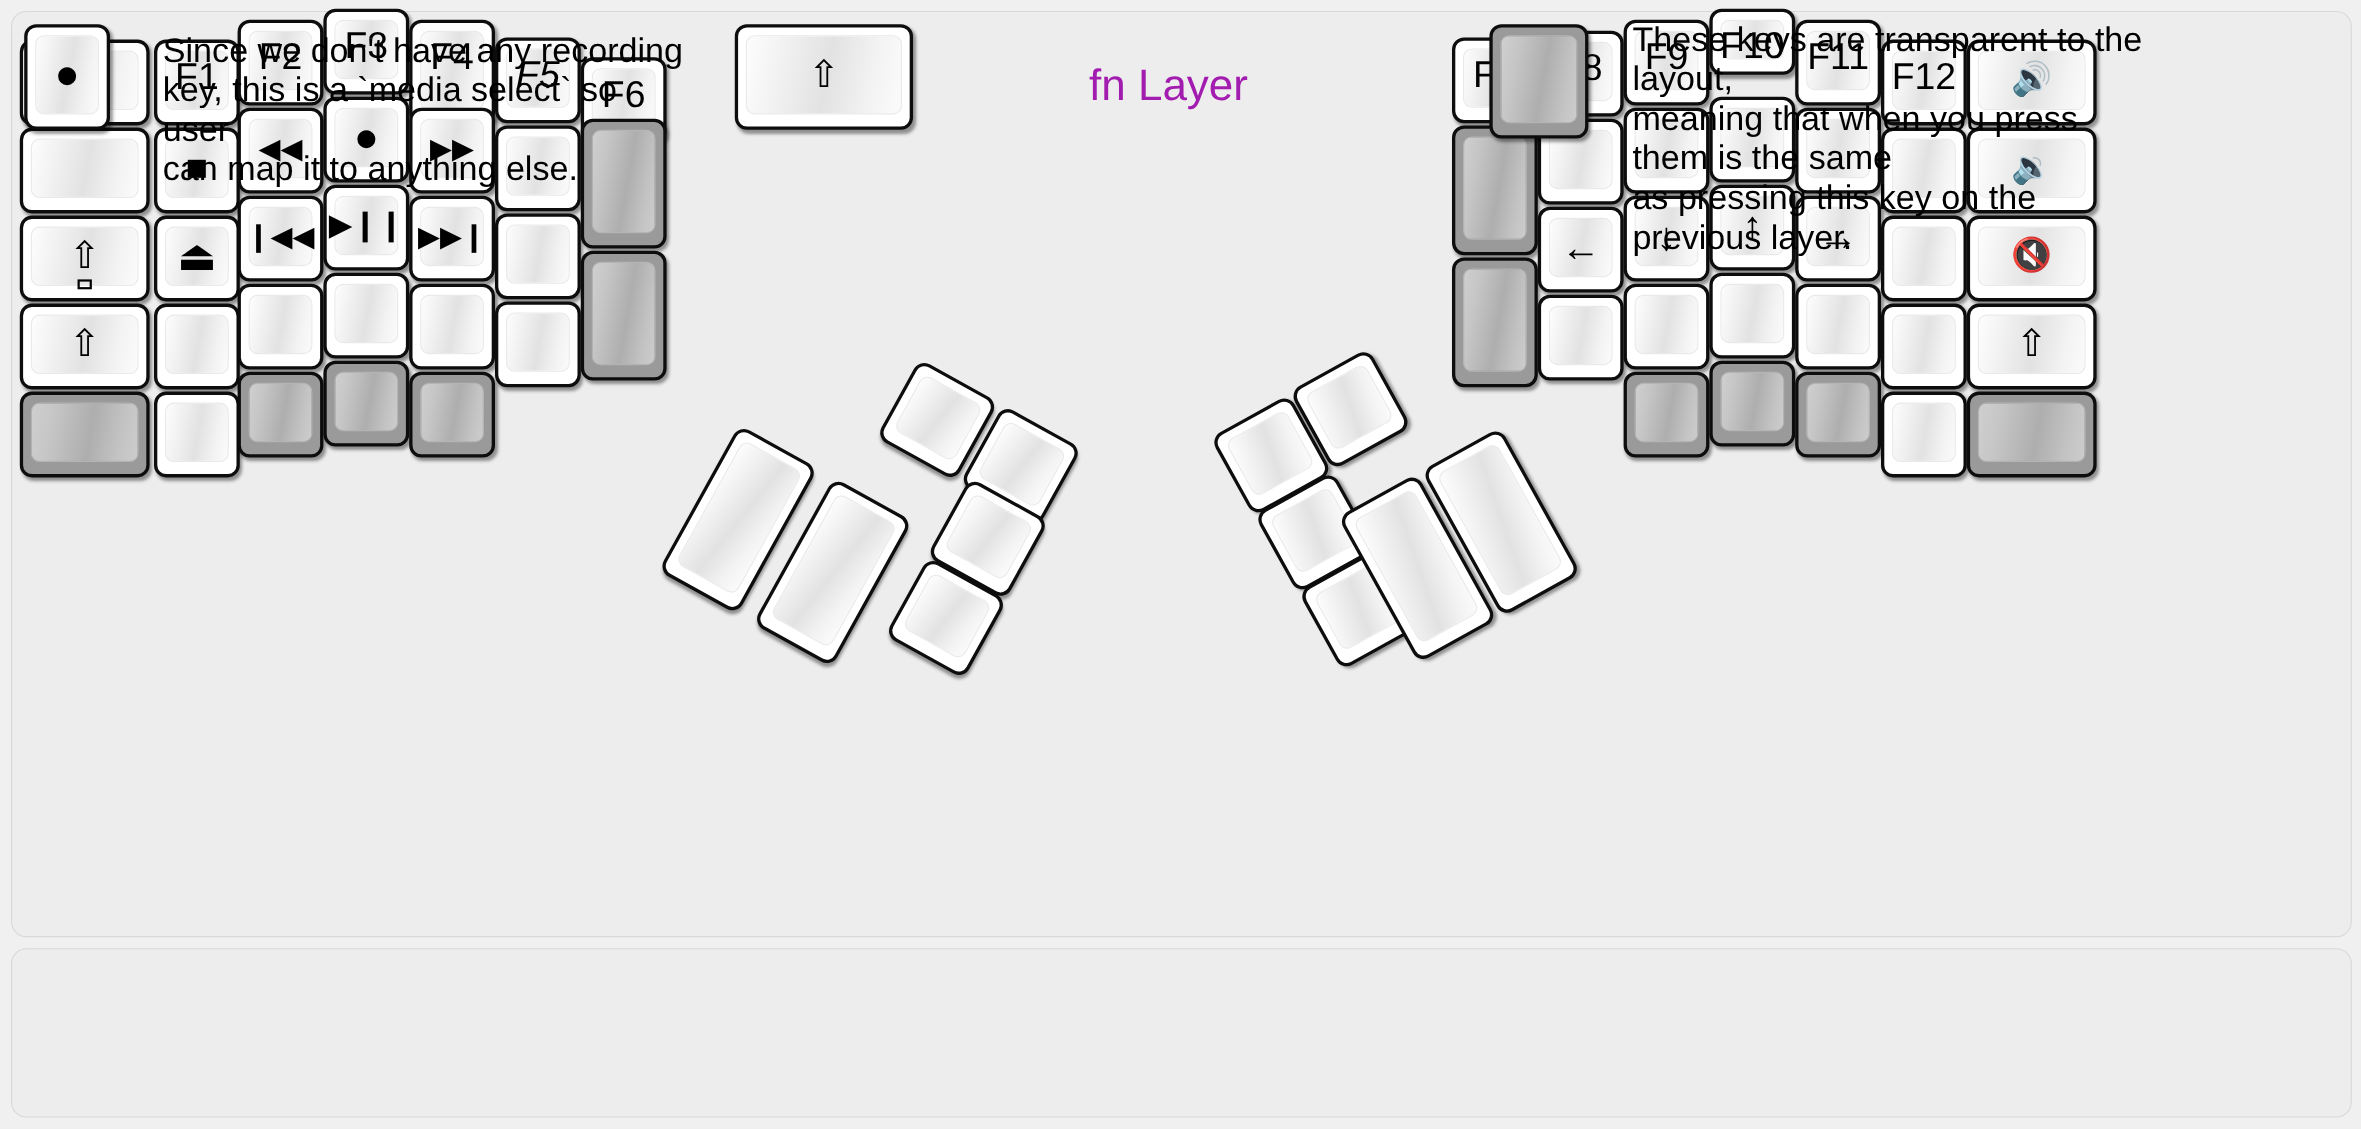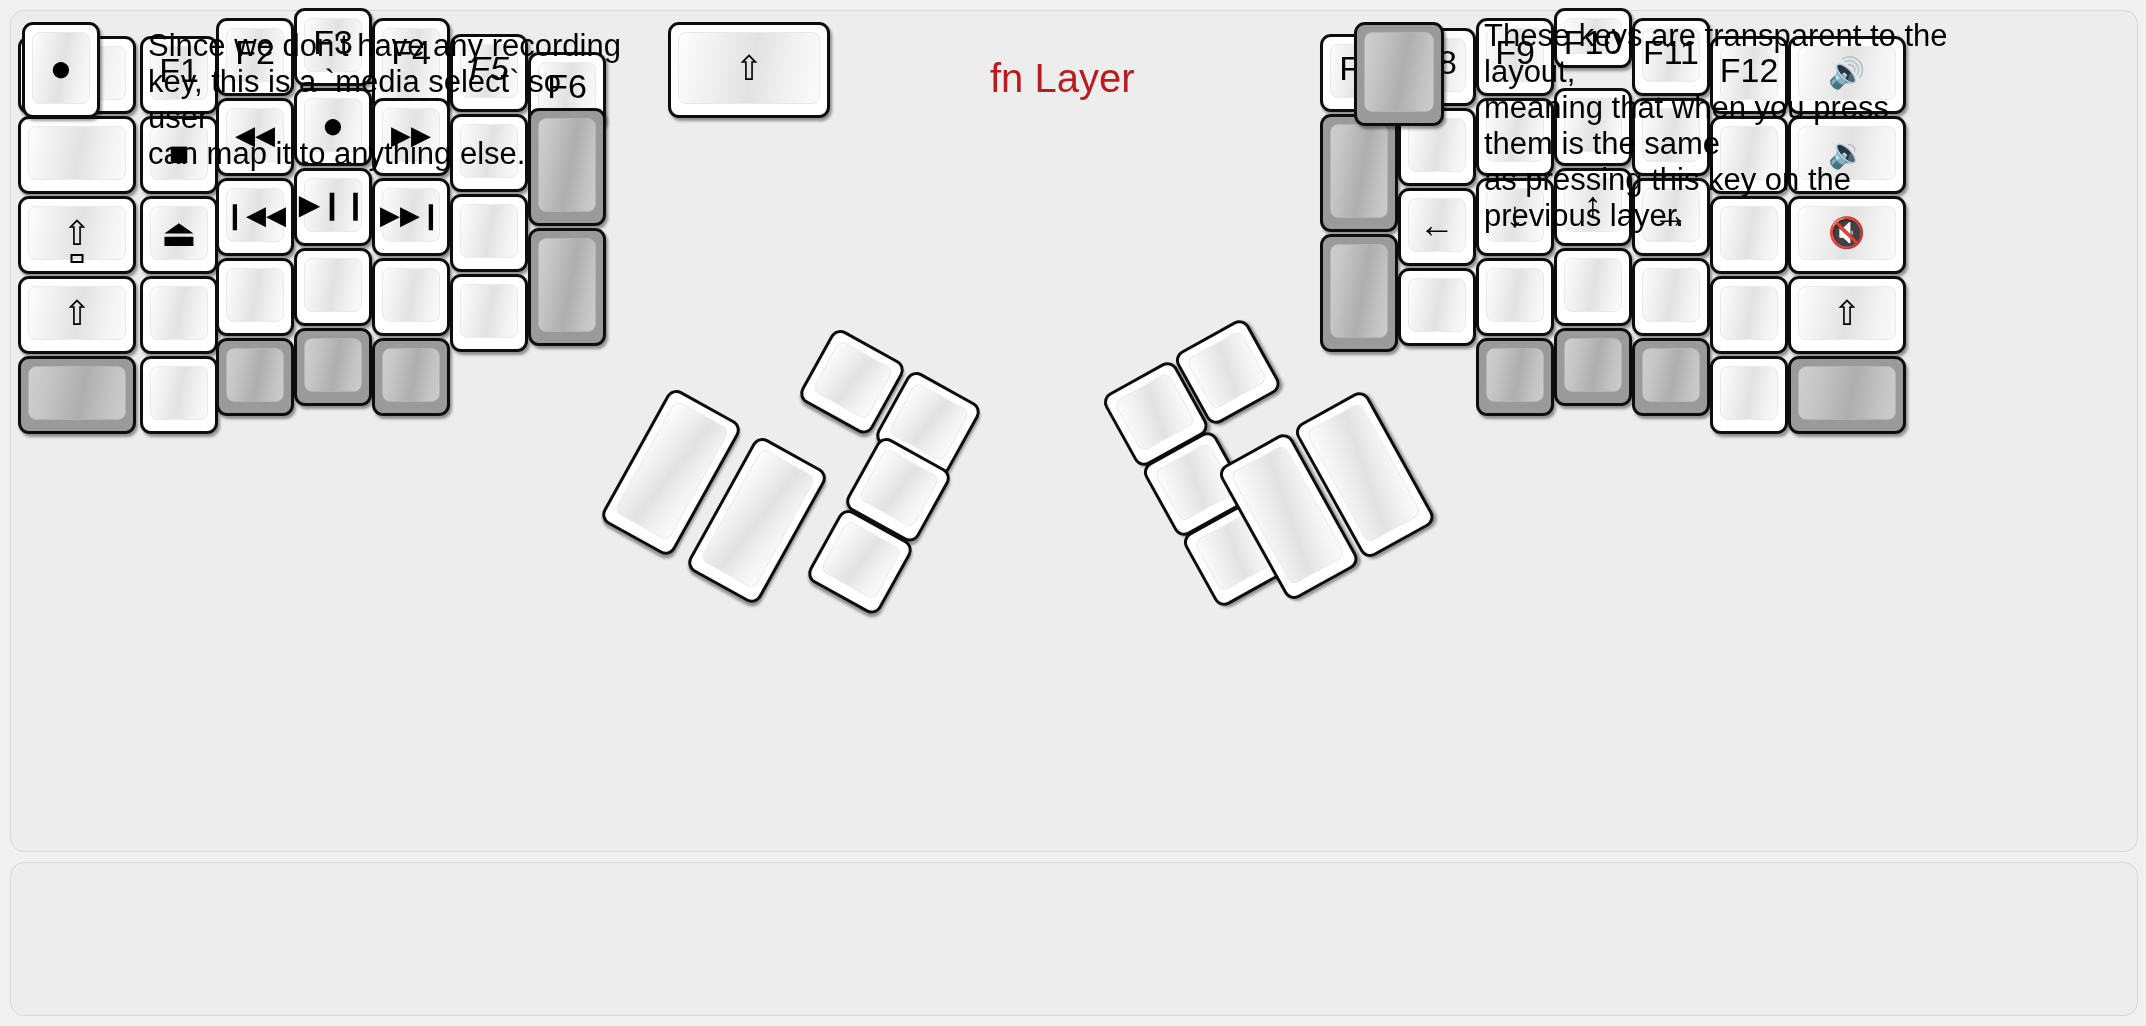--- a/index.html
+++ b/index.html
@@ -60,21 +60,21 @@
     border:1px solid #b4b4b4;
   }
 
   
   .thumb{transform-origin:0 0;}
 
   
   #title{
     position:absolute;
     left:990px;top:56px;
-    font-size:40px;color:#b91c1c;
+    font-size:40px;color:#a21caf;
     white-space:nowrap;
   }
 
   
   .legend-item{position:absolute;top:0;height:152px;}
   .legend-key{position:absolute;left:0;top:24px;}
   .legend-text{
     position:absolute;
     font-size:31px;
     line-height:1.16;

